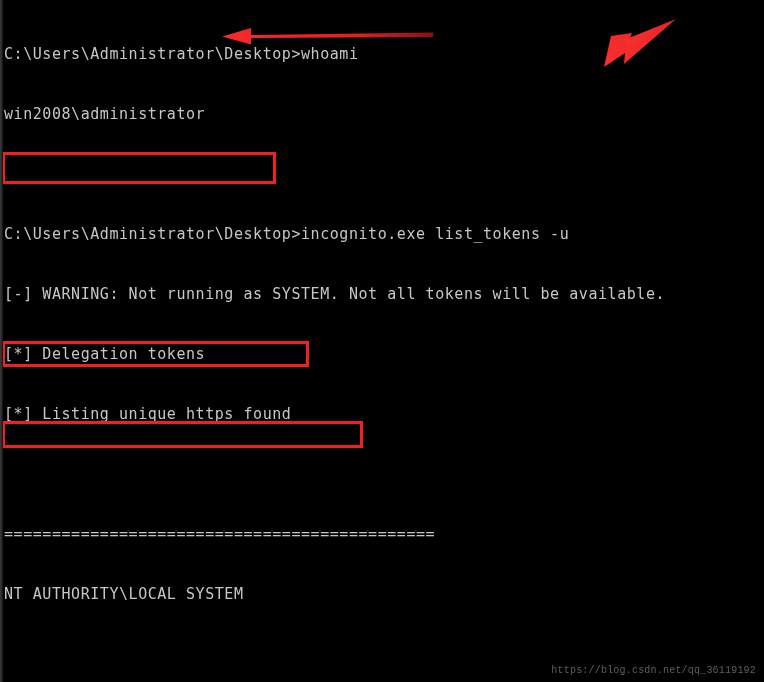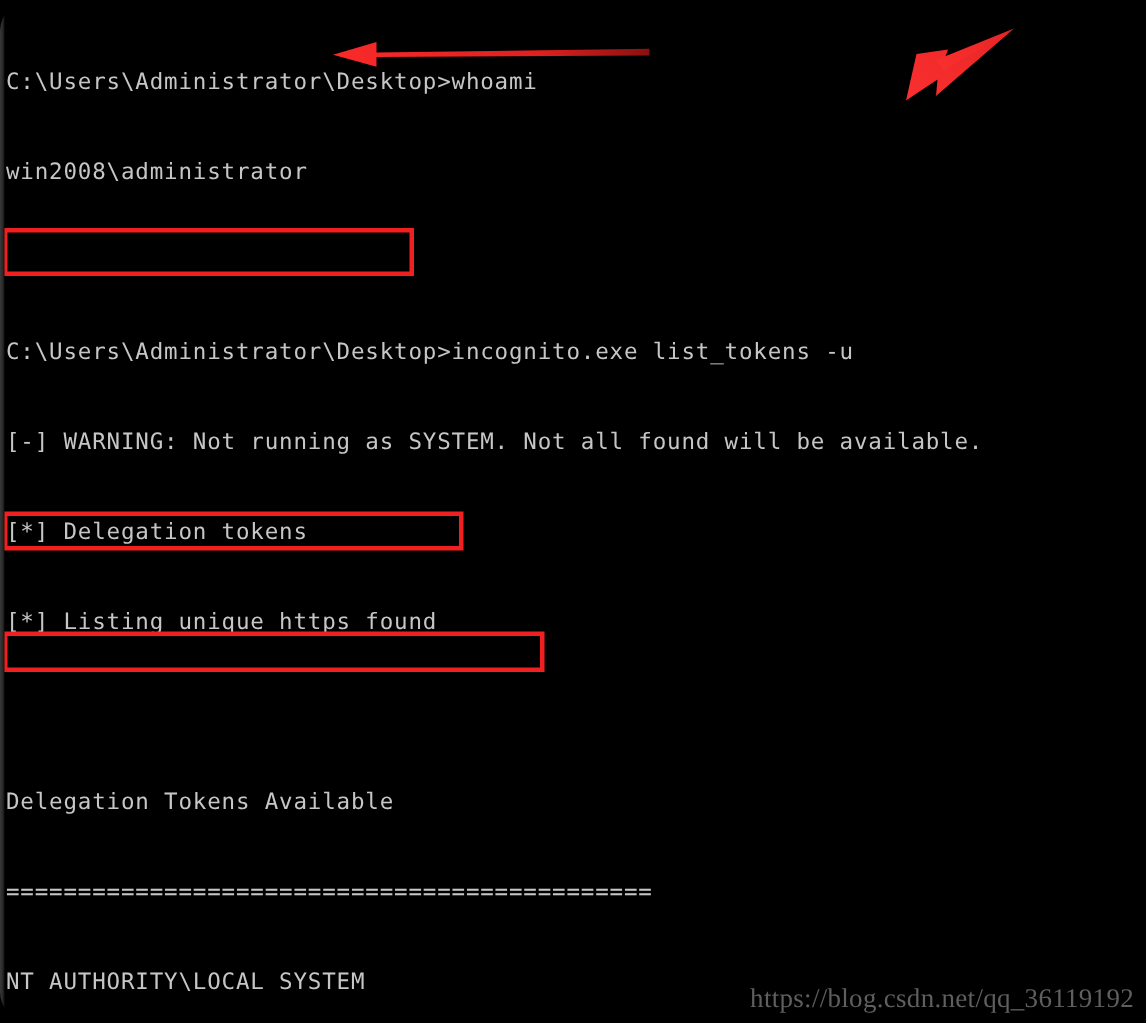--- a/index.html
+++ b/index.html
@@ -14,21 +14,20 @@
     overflow: hidden;
     font-family: "DejaVu Sans Mono", "Liberation Mono", monospace;
   }
 
   #console {
     position: relative;
     width: 764px;
     height: 682px;
     background: #000000;
     overflow: hidden;
-    border-radius: 21px;
   }
 
   
   .left-edge {
     position: absolute;
     left: 0;
     top: 0;
     width: 3px;
     height: 682px;
     background: linear-gradient(to right, #3a3a3a 0%, #2a2a2a 55%, #111111 100%);
@@ -74,44 +73,43 @@
     position: absolute;
     z-index: 6;
     pointer-events: none;
   }
 
   .watermark {
     position: absolute;
     right: 8px;
     bottom: 6px;
     color: #5f5f5f;
-    font-family: Liberation Serif, serif;
-    font-size: 18px;
+    font-family: Liberation Mono, monospace;
+    font-size: 10px;
     letter-spacing: 0.2px;
     z-index: 7;
     white-space: nowrap;
   }
 </style>
 </head>
 <body>
 
 <div id="console">
 
   <div class="left-edge"></div>
 
   <div class="console-text">
     <div class="line">C:\Users\Administrator\Desktop&gt;whoami</div>
     <div class="line">win2008\administrator</div>
     <div class="line blank"></div>
     <div class="line">C:\Users\Administrator\Desktop&gt;incognito.exe list_tokens -u</div>
-    <div class="line">[-] WARNING: Not running as SYSTEM. Not all found will be available.</div>
+    <div class="line">[-] WARNING: Not running as SYSTEM. Not all tokens will be available.</div>
     <div class="line">[*] Delegation tokens</div>
     <div class="line">[*] Listing unique https found</div>
     <div class="line blank"></div>
-    <div class="line">Delegation Tokens Available</div>
     <div class="line sep">=============================================</div>
     <div class="line">NT AUTHORITY\LOCAL SYSTEM</div>
     
     
     
     
     
     
     
     

